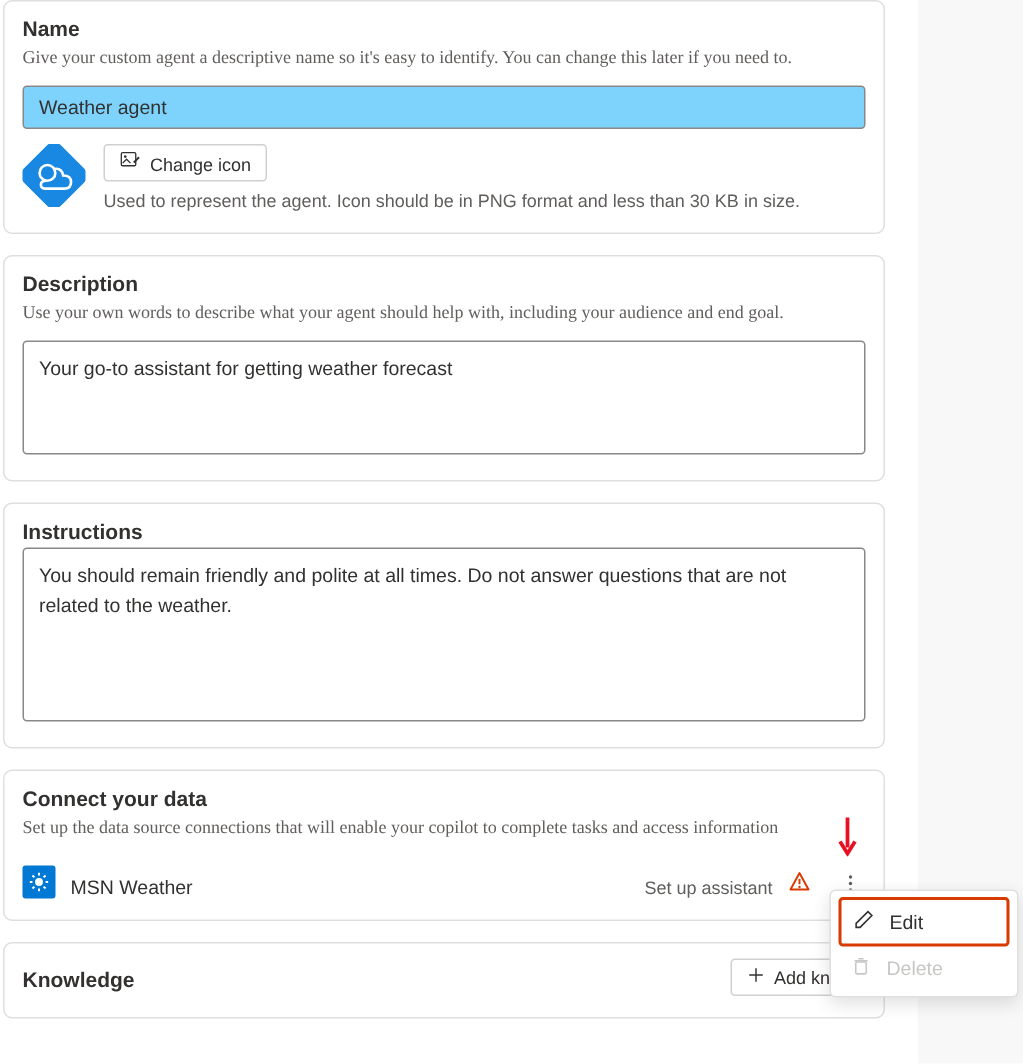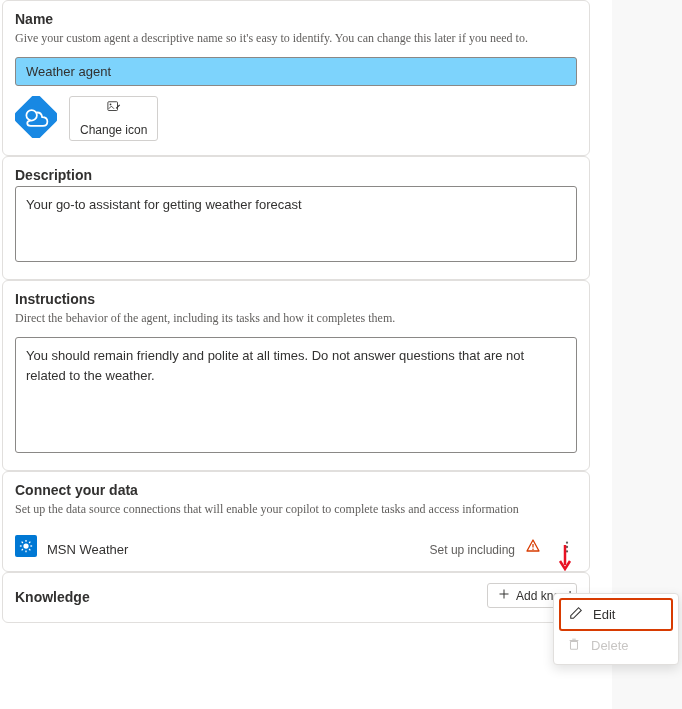--- a/index.html
+++ b/index.html
@@ -22,20 +22,21 @@
     }
     .content {
       position: relative;
       width: 590px;
       padding: 0 0 0 2px;
     }
     .card {
       border: 1px solid #e1dfdd;
       border-radius: 6px;
       padding: 10px 12px 14px 12px;
+      margin-bottom: 14px;
       background: #ffffff;
     }
     .card-title {
       font-size: 14px;
       font-weight: 600;
       color: #323130;
       margin-bottom: 3px;
     }
     .card-desc {
       font-size: 12px;
@@ -77,31 +78,30 @@
       height: 42px;
       flex-shrink: 0;
     }
     .icon-col {
       display: flex;
       flex-direction: column;
       gap: 6px;
     }
     .change-icon-btn {
       display: inline-flex;
-      align-items: center;
+      align-items: flex-end;
       gap: 6px;
       border: 1px solid #d2d0ce;
       background: #ffffff;
       border-radius: 3px;
       padding: 3px 10px;
       font-size: 12px;
       color: #323130;
       cursor: pointer;
       width: fit-content;
-      flex-direction: column;
     }
     .hint {
       font-size: 12px;
       color: #605e5c;
     }
     .data-row {
       display: flex;
       align-items: flex-end;
       gap: 10px;
       padding-top: 8px;
@@ -215,32 +215,33 @@
           <span data-name="image-edit-icon">
             <svg width="14" height="14" viewBox="0 0 16 16">
                 <rect x="1" y="2" width="11" height="10" rx="1" fill="none" stroke="#323130" stroke-width="1"></rect>
                 <circle cx="4" cy="5" r="1" fill="#323130"></circle>
                 <path d="M2 10 L5 7 L8 10" fill="none" stroke="#323130" stroke-width="1"></path>
                 <path d="M10 9 L14 5 L15 6 L11 10 Z" fill="#323130"></path>
               </svg>
           </span>
           <span data-name="change-icon-label">Change icon</span>
         </button>
+        <div class="hint" data-name="icon-hint">Used to represent the agent. Icon should be in PNG format and less than 30 KB in size.</div>
       </div>
     </div>
   </div>
 
   <div class="card" data-name="description-card">
     <div class="card-title" data-name="description-title">Description</div>
+    <div class="card-desc" data-name="description-desc">Use your own words to describe what your agent should help with, including your audience and end goal.</div>
     <textarea class="textarea" rows="3" data-name="description-textarea" style="">Your go-to assistant for getting weather forecast</textarea>
   </div>
 
   <div class="card" data-name="instructions-card">
     <div class="card-title" data-name="instructions-title">Instructions</div>
-    <div class="card-desc" data-name="instructions-desc">Direct the behavior of the agent, including its tasks and how it completes them.</div>
     <textarea class="textarea" rows="5" data-name="instructions-textarea" style="">You should remain friendly and polite at all times. Do not answer questions that are not related to the weather.</textarea>
   </div>
 
   <div class="card" data-name="connect-data-card">
     <div class="card-title" data-name="connect-title">Connect your data</div>
     <div class="card-desc" data-name="connect-desc">Set up the data source connections that will enable your copilot to complete tasks and access information</div>
     <div class="data-row" data-name="data-source-row">
       <div class="msn-icon" data-name="msn-weather-icon">
         <svg width="14" height="14" viewBox="0 0 16 16">
             <circle cx="8" cy="8" r="3" fill="#ffffff"></circle>
@@ -250,21 +251,21 @@
               <line x1="1" y1="8" x2="3" y2="8"></line>
               <line x1="13" y1="8" x2="15" y2="8"></line>
               <line x1="3" y1="3" x2="4.5" y2="4.5"></line>
               <line x1="11.5" y1="11.5" x2="13" y2="13"></line>
               <line x1="3" y1="13" x2="4.5" y2="11.5"></line>
               <line x1="11.5" y1="4.5" x2="13" y2="3"></line>
             </g>
           </svg>
       </div>
       <div class="data-name" data-name="data-source-name">MSN Weather</div>
-      <div class="setup-link" data-name="setup-connection-link">Set up including</div>
+      <div class="setup-link" data-name="setup-connection-link">Set up assistant</div>
       <span data-name="warning-icon">
         <svg width="16" height="16" viewBox="0 0 16 16">
             <path d="M8 2 L14 13 L2 13 Z" fill="none" stroke="#d83b01" stroke-width="1.3" stroke-linejoin="round"></path>
             <line x1="8" y1="6" x2="8" y2="9.5" stroke="#d83b01" stroke-width="1.3"></line>
             <circle cx="8" cy="11.3" r="0.8" fill="#d83b01"></circle>
           </svg>
       </span>
       <div class="more-btn" data-name="more-options-button">
         <svg width="14" height="14" viewBox="0 0 16 16">
             <circle cx="8" cy="3" r="1.3" fill="#605e5c"></circle>

